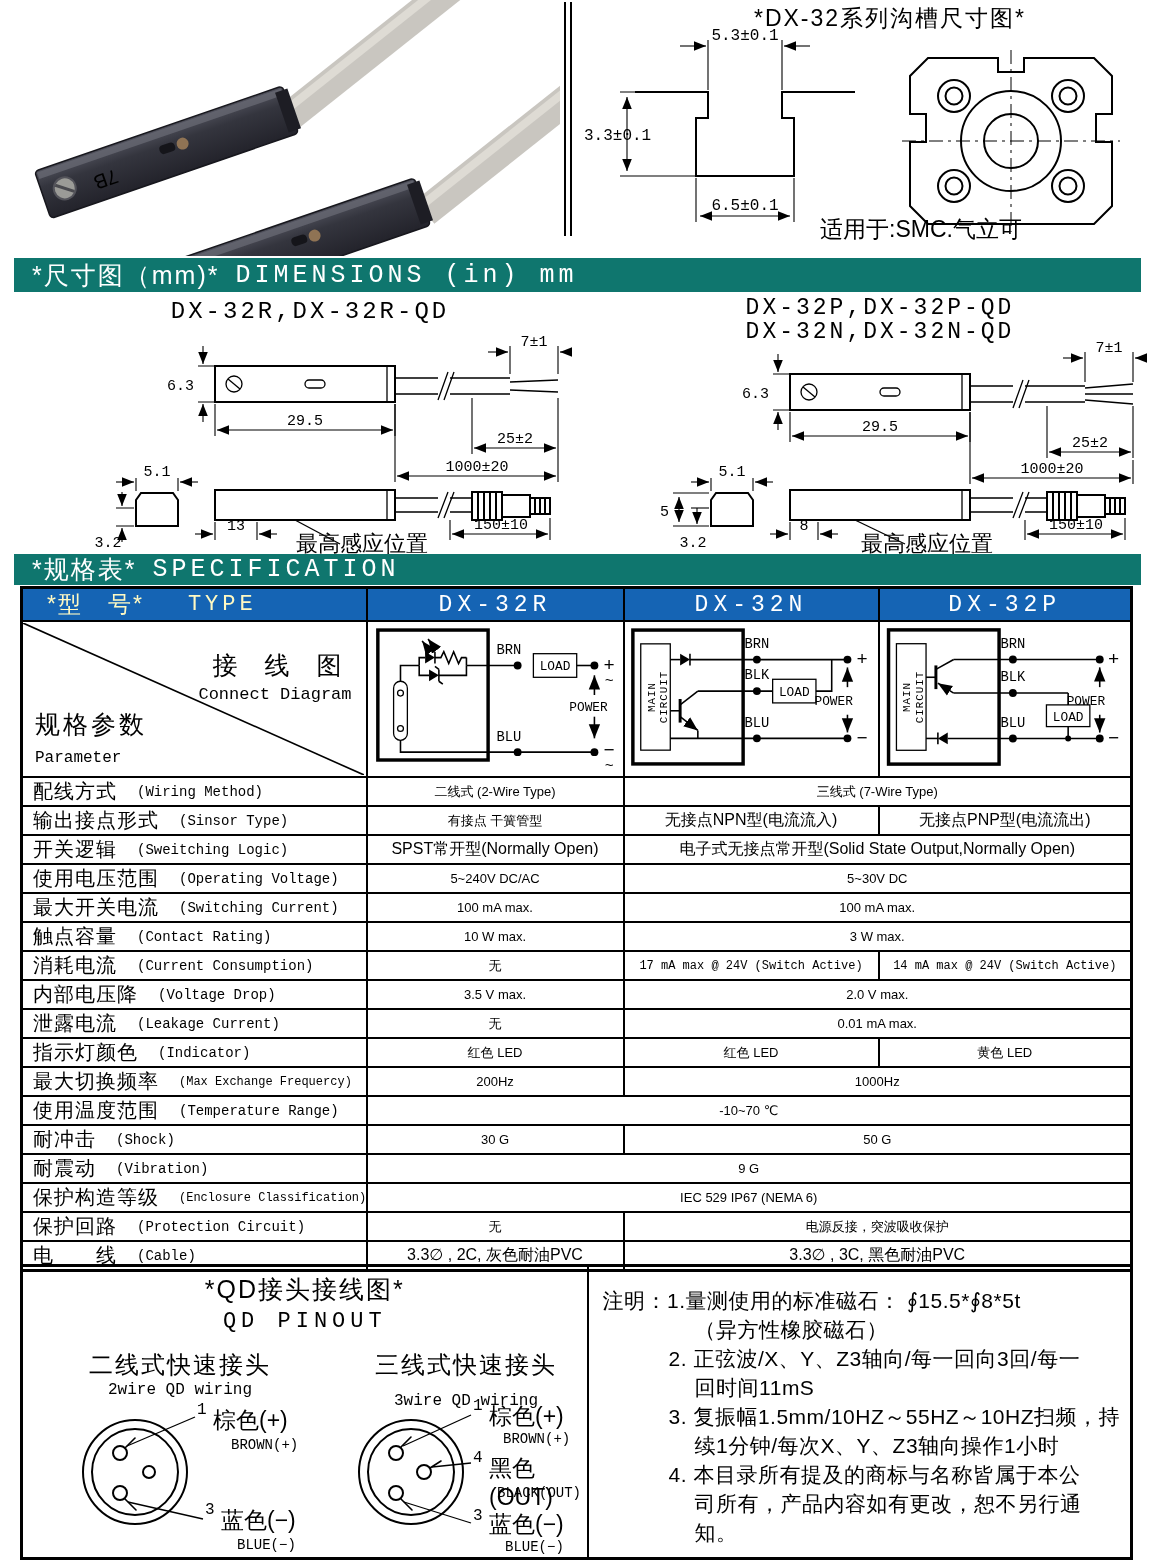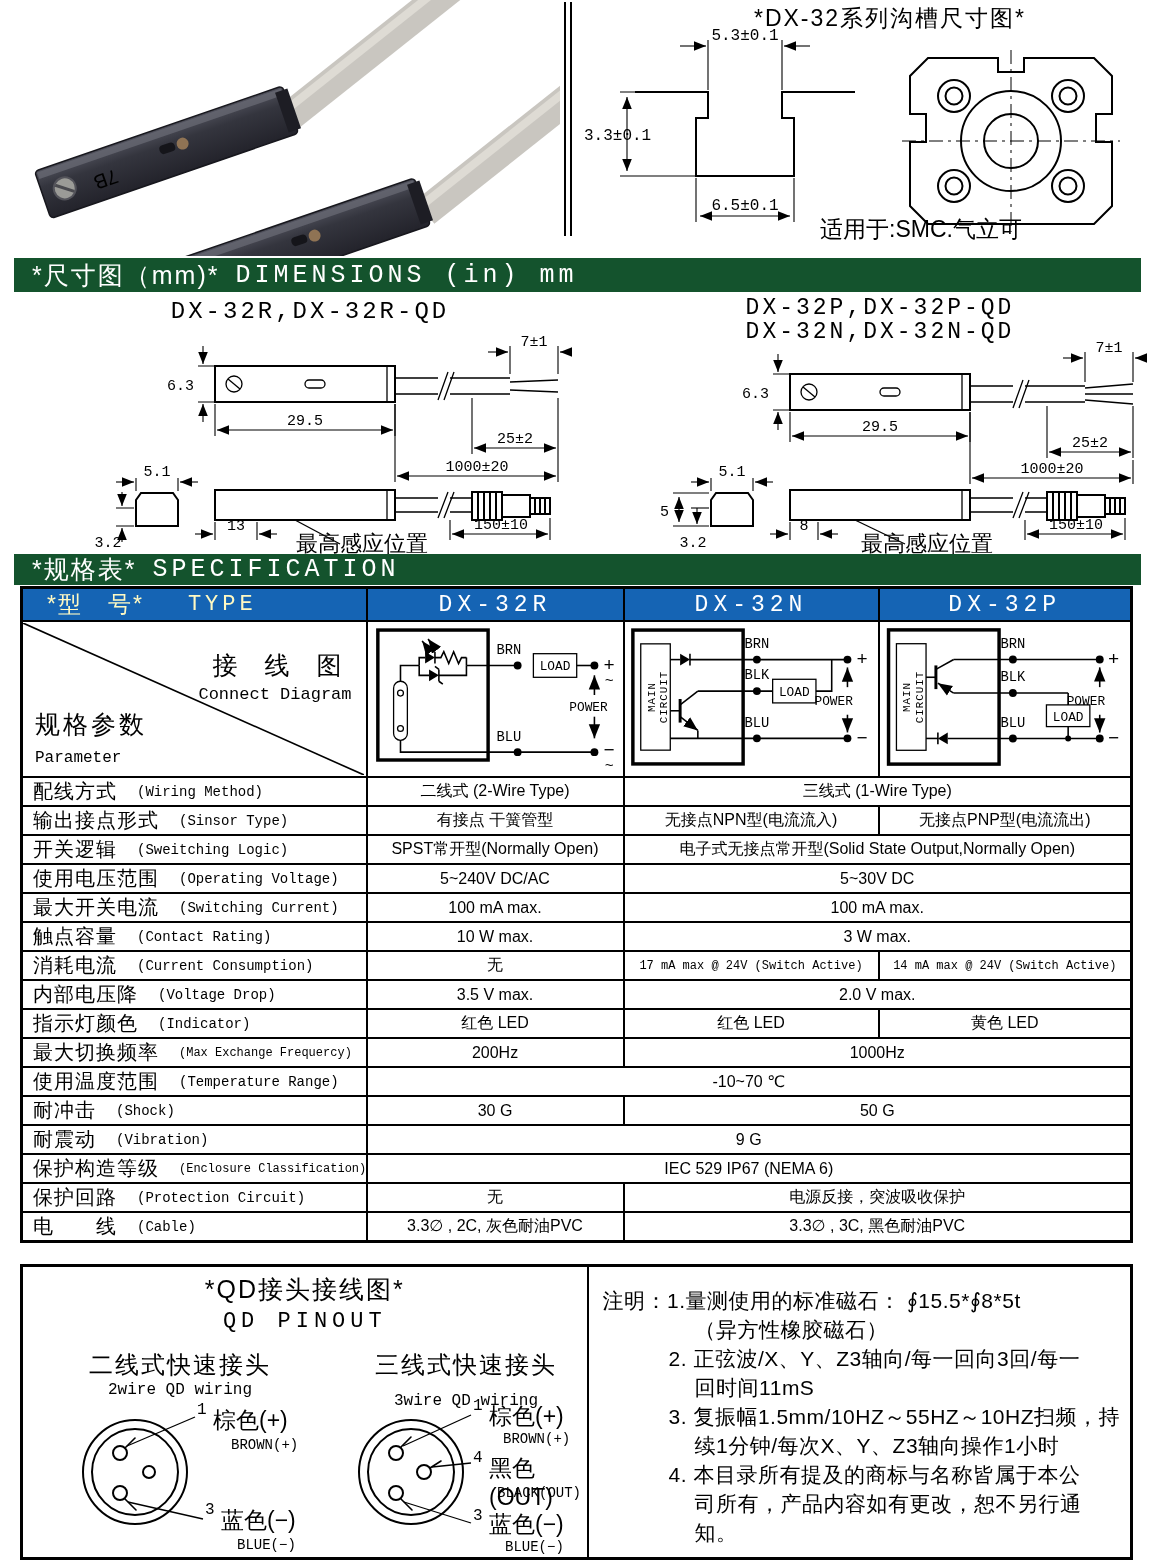--- a/index.html
+++ b/index.html
@@ -10,21 +10,21 @@
   svg text { font-family:"Liberation Mono","DejaVu Sans Mono",monospace; fill:#000; }
   svg text.cjk { font-family:"Liberation Sans","DejaVu Sans",sans-serif; }
   svg .thick { fill:none; stroke:#000; stroke-width:3.5; }
   svg .med   { fill:none; stroke:#000; stroke-width:2; }
   svg .thin  { fill:none; stroke:#000; stroke-width:1.3; }
   svg .w     { fill:none; stroke:#000; stroke-width:1.6; }
   svg .dim   { fill:none; stroke:#000; stroke-width:1.1; }
   svg .fillb { fill:#000; stroke:none; }
   svg .dash  { fill:none; stroke:#000; stroke-width:1; stroke-dasharray:14 5 3 5; }
 
-  .band { position:absolute; left:14px; width:1127px; background:#14532d; color:#fff;
+  .band { position:absolute; left:14px; width:1127px; background:#0f766e; color:#fff;
           display:flex; align-items:center; gap:16px; padding-left:18px; }
   .band .bcn { font-size:25px; letter-spacing:2px; }
   .band .ben { font-size:25px; letter-spacing:4px; font-family:"Liberation Mono","DejaVu Sans Mono",monospace; }
 
   .divider-double { position:absolute; left:564px; top:2px; height:234px; width:8px;
           border-left:2px solid #000; border-right:2px solid #000; }
 
   table.spec { border-collapse:collapse; table-layout:fixed; position:absolute; left:20px; top:586px; width:1110px; }
   table.spec td { border:2px solid #000; padding:0; overflow:hidden; vertical-align:middle; }
   table.spec { border:3px solid #000; }
@@ -39,21 +39,21 @@
   .diag-cell .jx  { position:absolute; right:14px; top:26px; font-size:25px; letter-spacing:10px; }
   .diag-cell .jxe { position:absolute; right:14px; top:62px; font-size:17px; }
   .diag-cell .pc  { position:absolute; left:12px; bottom:34px; font-size:25px; letter-spacing:3px; }
   .diag-cell .pce { position:absolute; left:12px; bottom:8px; font-size:16px; }
 
   tr.srow td { height:26px; }
   .param { display:flex; align-items:center; padding-left:10px; gap:20px; white-space:nowrap; }
   .param .pcn { font-size:20px; letter-spacing:1px; }
   .param .pen { font-size:14px; font-family:"Liberation Mono","DejaVu Sans Mono",monospace; }
   .param .pen.xs { font-size:12px; }
-  td.val { text-align:center; font-size:16px; white-space:nowrap; }
+  td.val { text-align:center; font-size:13px; white-space:nowrap; }
   td.val.sm { font-size:16px; }
   td.val.xxs { font-size:12px; font-family:"Liberation Mono","DejaVu Sans Mono",monospace; }
 
   .bottom-box { position:absolute; left:20px; top:1264px; width:1113px; height:296px;
                 border:3px solid #000; display:flex; }
   .qd-cell { width:600px; height:100%; border-right:2px solid #000; position:relative; }
   .notes-cell { flex:1; padding:19px 10px 0 14px; }
   .qd-title-cn { position:absolute; left:0; right:0; top:6px; text-align:center; font-size:25px; letter-spacing:2px; }
   .qd-title-en { position:absolute; left:0; right:0; top:42px; text-align:center; font-size:22px; letter-spacing:5px; }
   .qd-h-cn { position:absolute; font-size:24px; letter-spacing:2px; text-align:center; width:250px; }
@@ -456,21 +456,21 @@
   </tr>
 
   <tr class="srow">
     <td>
           <div class="param">
             <span class="pcn">配线方式</span>
             <span class="pen">(Wiring Method)</span>
           </div>
         </td>
     <td class="val">二线式 (2-Wire Type)</td>
-    <td class="val" colspan="2">三线式 (1-Wire Type)</td>
+    <td class="val" colspan="2">三线式 (7-Wire Type)</td>
   </tr>
   <tr class="srow">
     <td>
           <div class="param">
             <span class="pcn">输出接点形式</span>
             <span class="pen">(Sinsor Type)</span>
           </div>
         </td>
     <td class="val">有接点 干簧管型</td>
     <td class="val sm">无接点NPN型(电流流入)</td>
@@ -529,20 +529,30 @@
   </tr>
   <tr class="srow">
     <td>
           <div class="param">
             <span class="pcn">内部电压降</span>
             <span class="pen">(Voltage Drop)</span>
           </div>
         </td>
     <td class="val">3.5 V  max.</td>
     <td class="val" colspan="2">2.0 V  max.</td>
+  </tr>
+  <tr class="srow">
+    <td>
+          <div class="param">
+            <span class="pcn">泄露电流</span>
+            <span class="pen">(Leakage Current)</span>
+          </div>
+        </td>
+    <td class="val">无</td>
+    <td class="val" colspan="2">0.01 mA  max.</td>
   </tr>
   <tr class="srow">
     <td>
           <div class="param">
             <span class="pcn">指示灯颜色</span>
             <span class="pen">(Indicator)</span>
           </div>
         </td>
     <td class="val">红色  LED</td>
     <td class="val">红色  LED</td>

